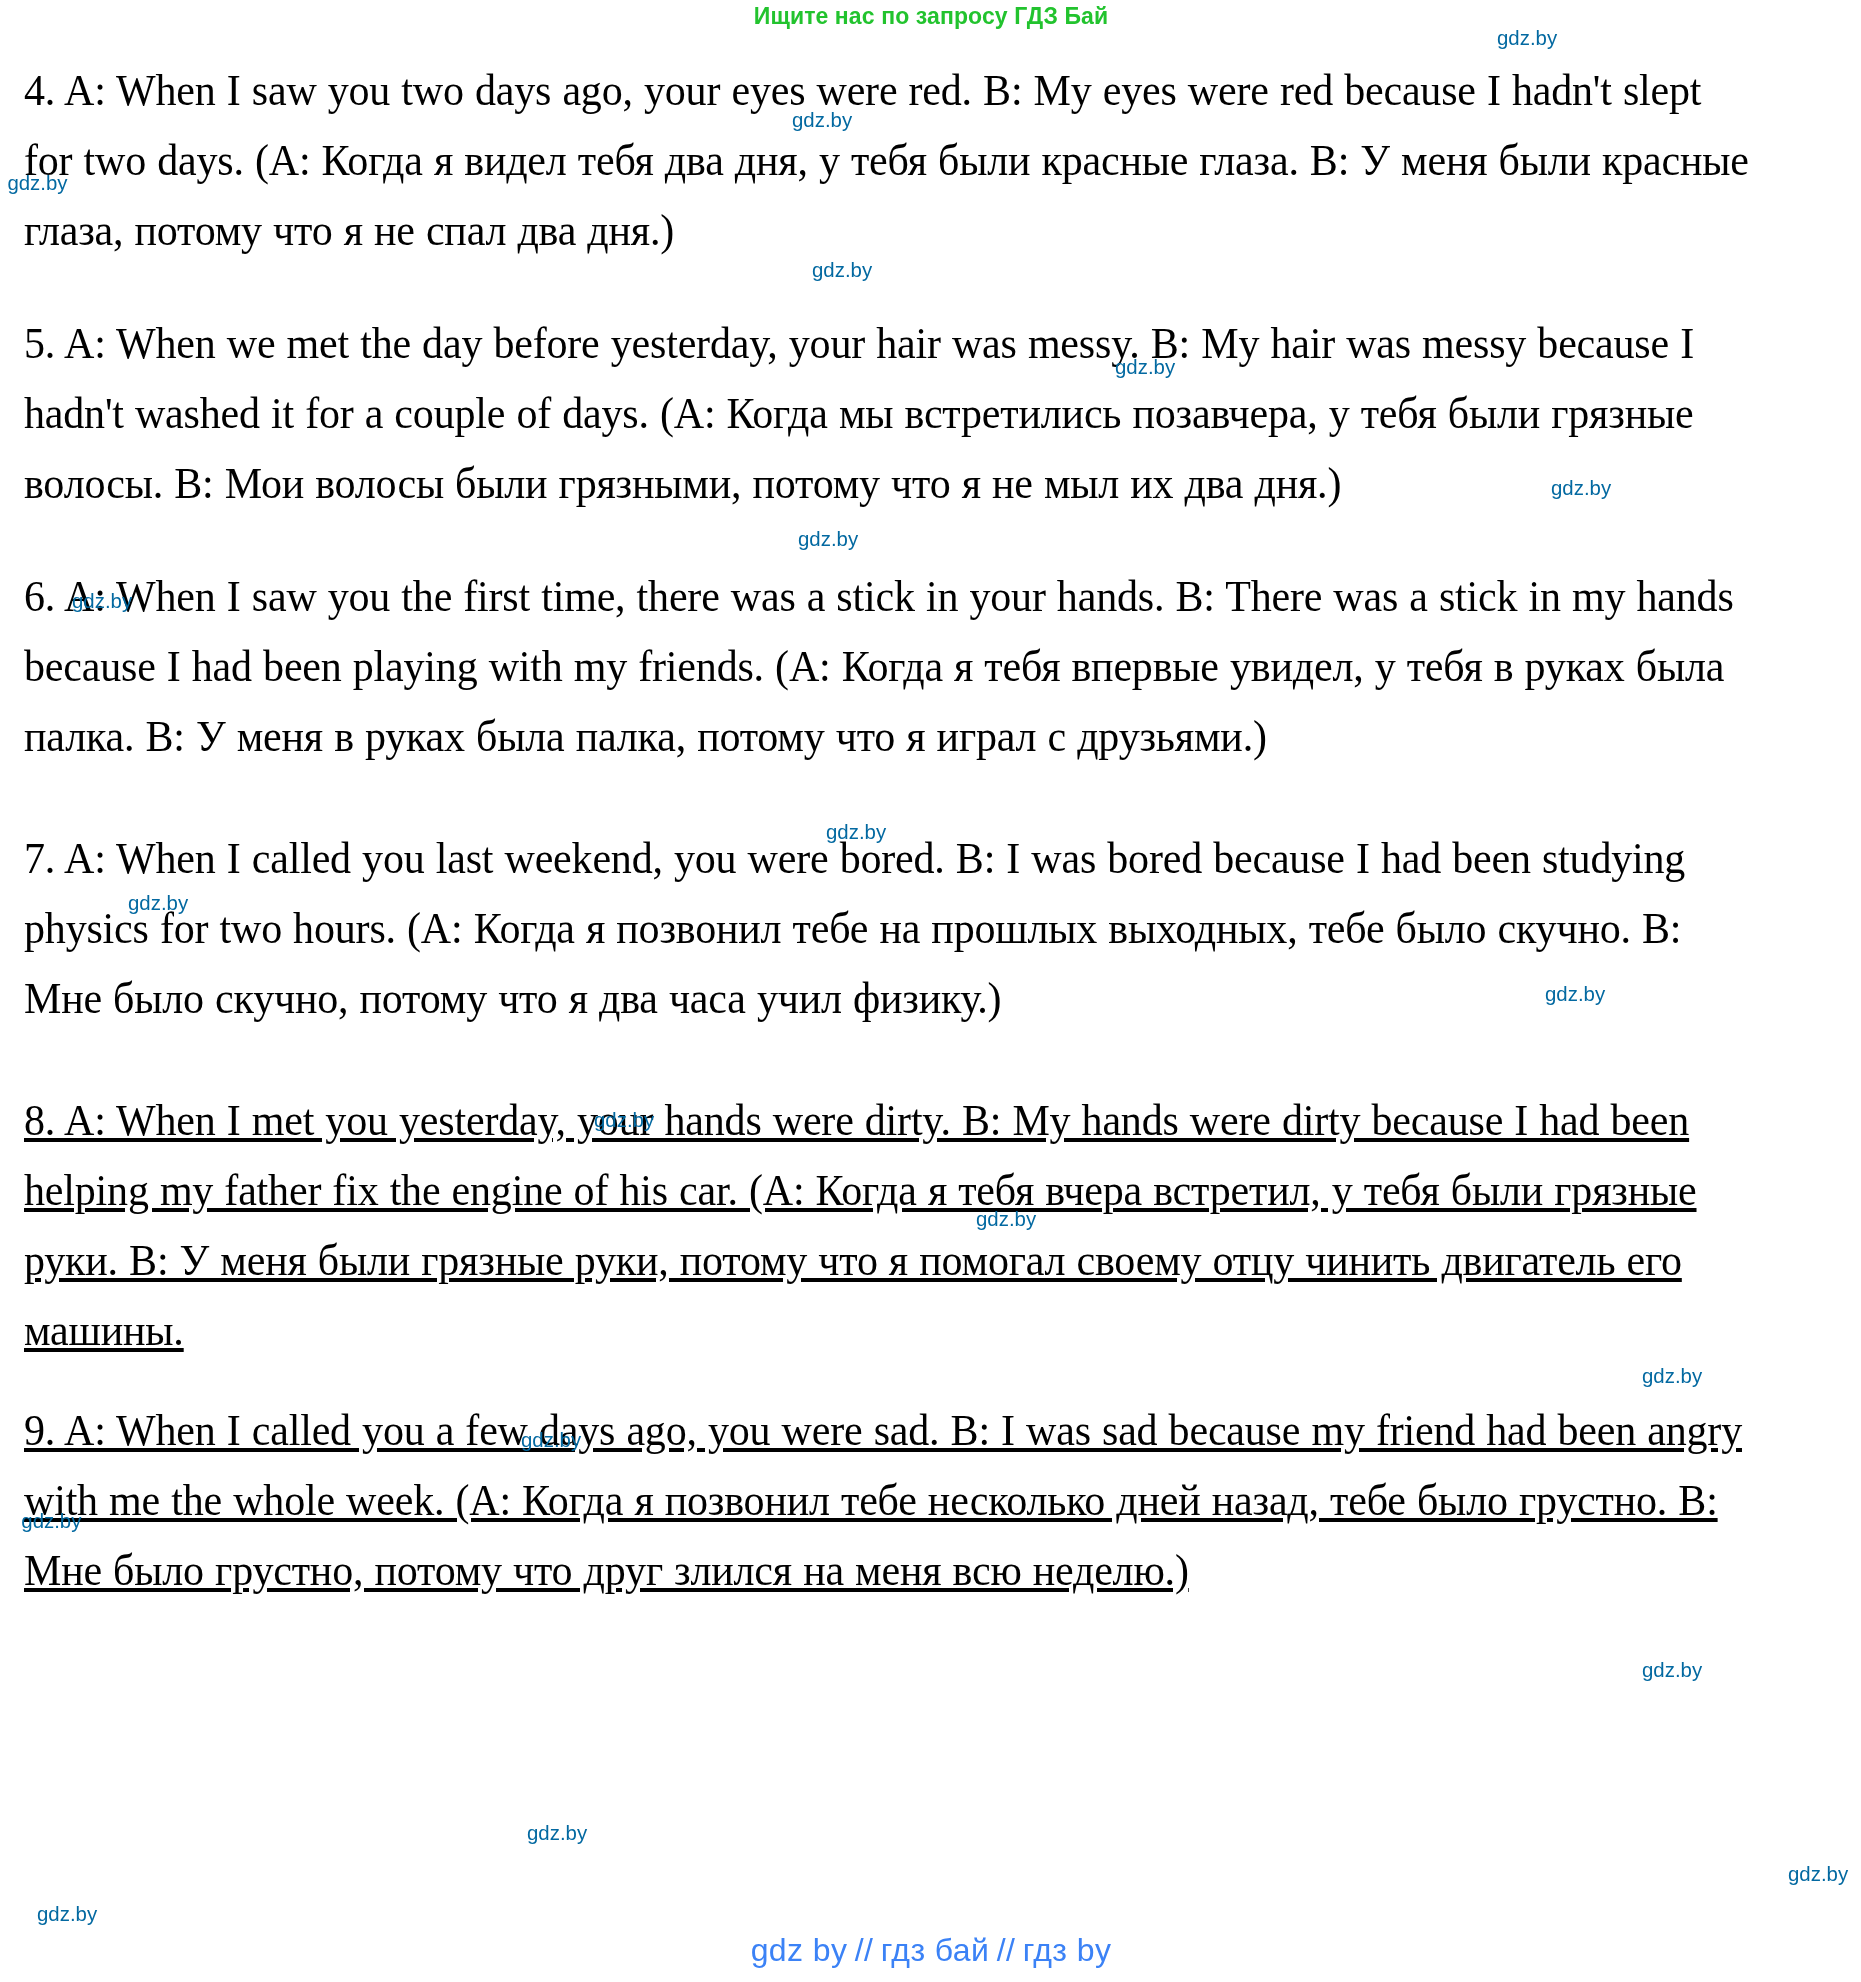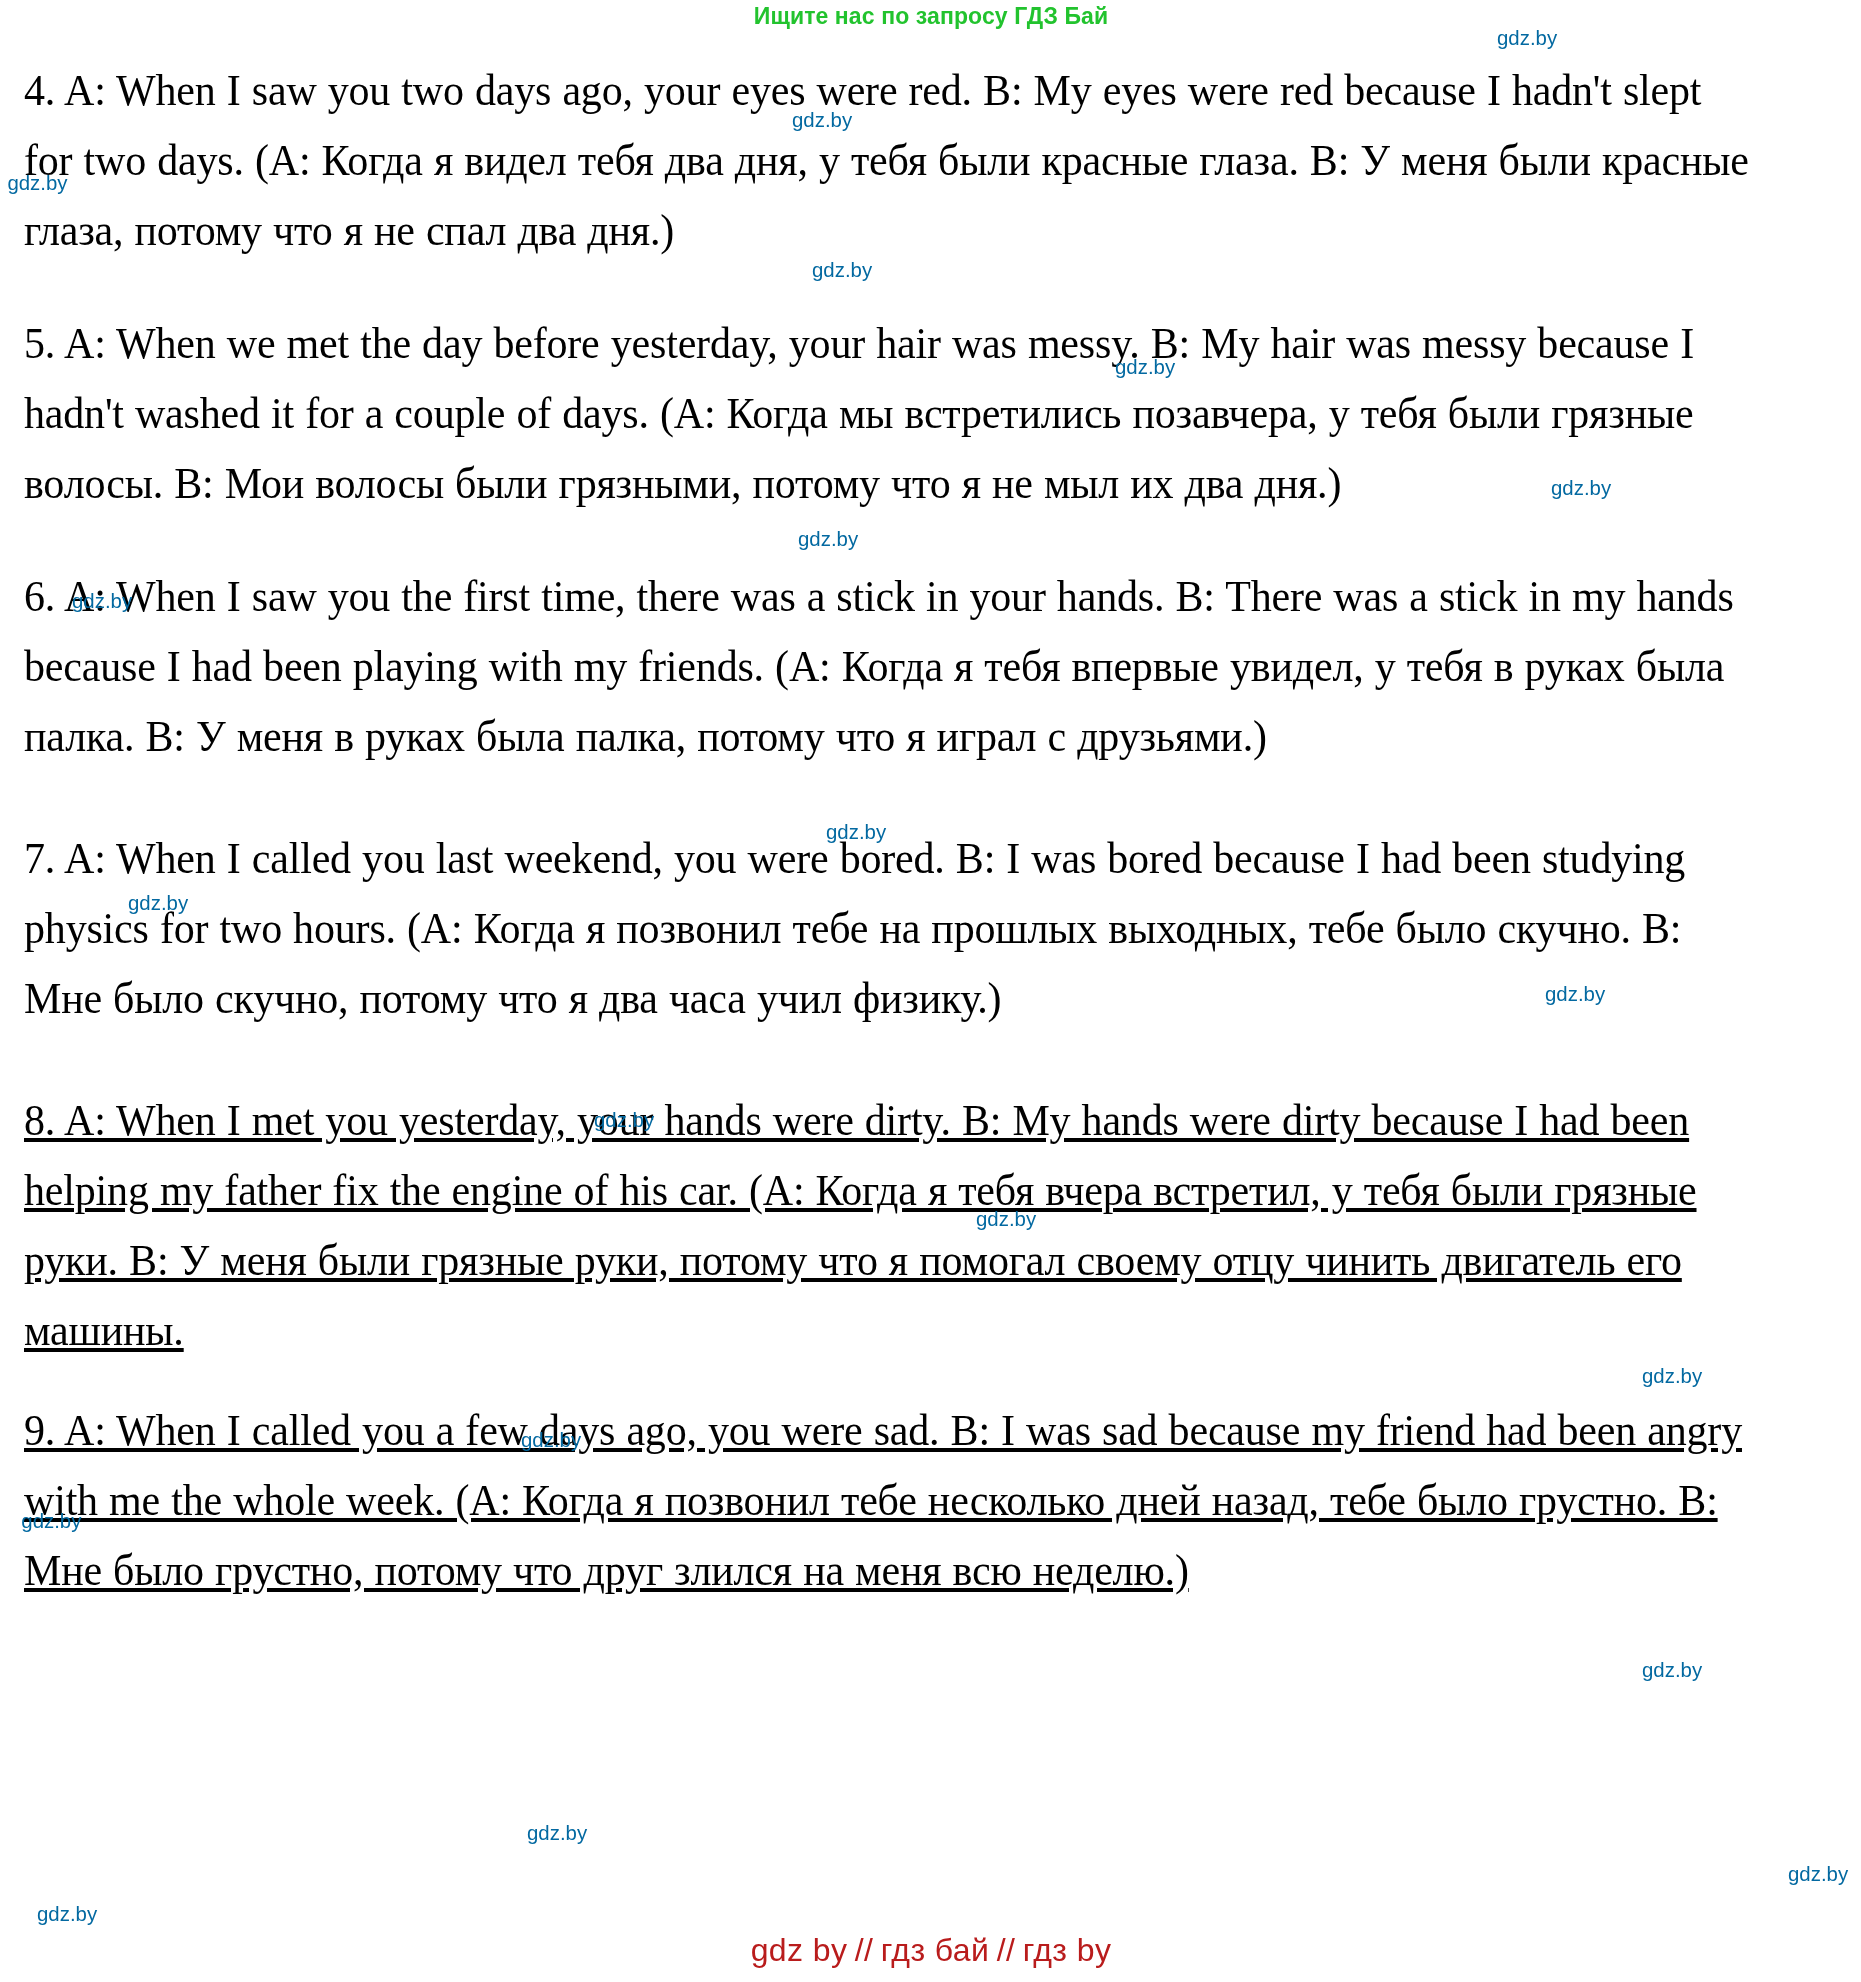--- a/index.html
+++ b/index.html
@@ -152,18 +152,18 @@
       <span class="wm" style="left: 976px; top: 1209px;">gdz.by</span>
       <span class="wm" style="left: 1642px; top: 1366px;">gdz.by</span>
       <span class="wm" style="left: 521px; top: 1430px;">gdz.by</span>
       <span class="wm" style="left: 21.3px; top: 1511px;">gdz.by</span>
       <span class="wm" style="left: 1642px; top: 1660px;">gdz.by</span>
       <span class="wm" style="left: 527px; top: 1823px;">gdz.by</span>
       <span class="wm" style="left: 1788px; top: 1864px;">gdz.by</span>
       <span class="wm" style="left: 37px; top: 1904px;">gdz.by</span>
     </div>
 
-  <div class="footer-links" style="color: #b91c1c;">
+  <div class="footer-links" style="color: #3b82f6;">
     <span>gdz by</span><span class="sep">//</span><span>гдз бай</span><span class="sep">//</span><span>гдз by</span>
   </div>
 
 </div>
 
 
 </body></html>

